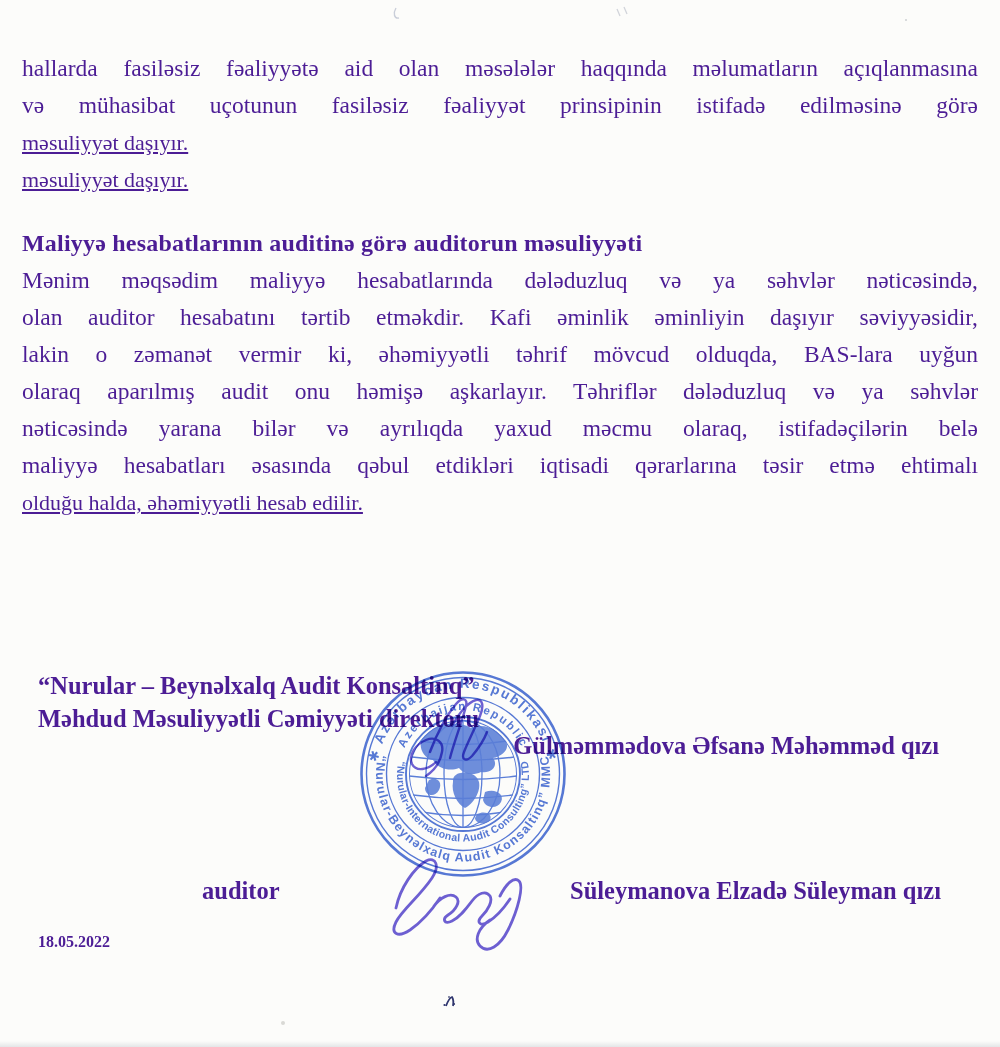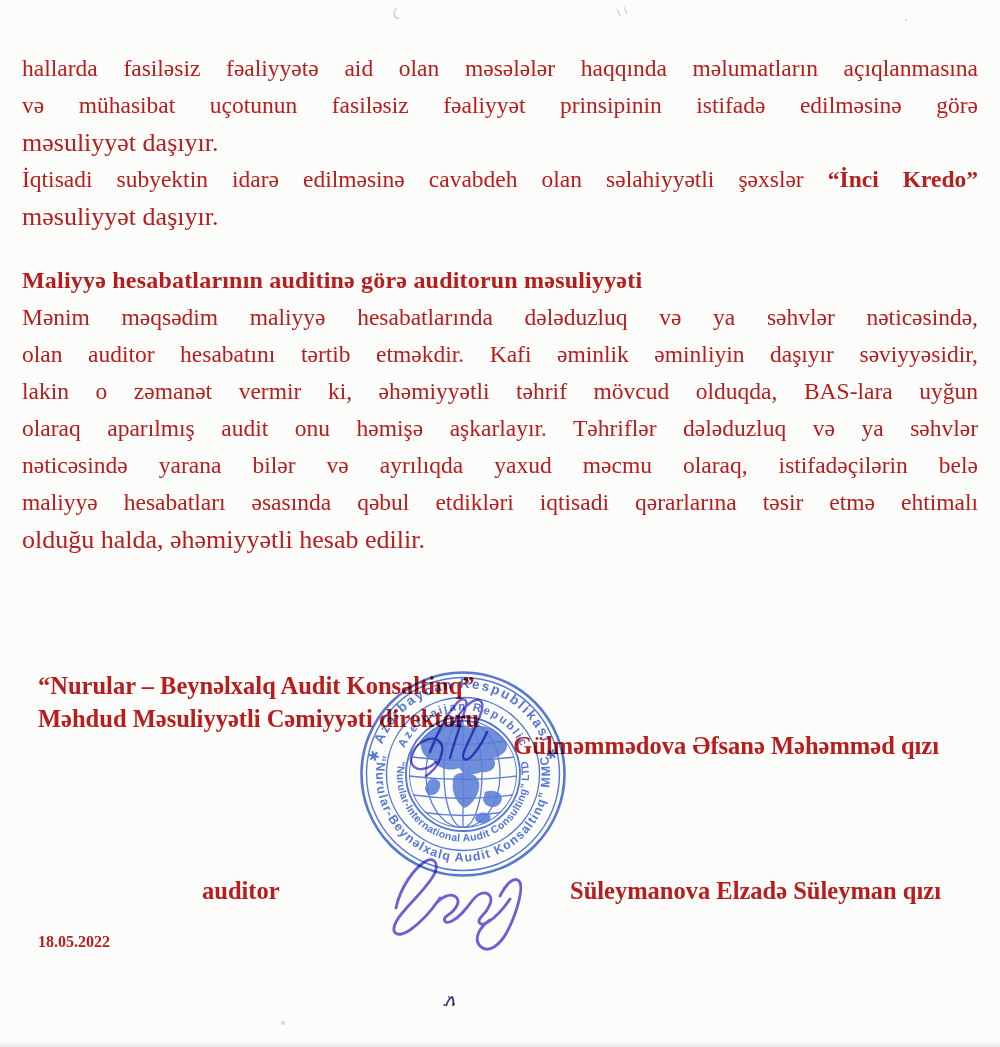--- a/index.html
+++ b/index.html
@@ -2,32 +2,32 @@
 <html><head>
 <meta charset="utf-8">
 <style>
   html,body{margin:0;padding:0;background:#e8e8e8;}
   .page{
     position:relative;
     width:1000px;height:1047px;
     background:#fcfcfa;
     overflow:hidden;
     font-family:"Liberation Serif","DejaVu Serif",serif;
-    color:#b91c1c;
+    color:#4c1d95;
   }
   .text-col{position:absolute;left:22px;width:956px;top:50px;}
   .jline{
     height:37px;line-height:37px;
     text-align:justify;text-align-last:justify;
     overflow:hidden;white-space:nowrap0;
     font-size:23.5px;word-spacing:-0.3px;
   }
   .jend{
     height:37px;line-height:37px;
-    text-align:left;overflow:hidden;font-size:26px;
+    text-align:left;overflow:hidden;font-size:22px;text-decoration:underline;
   }
   .heading-line{
     margin-top:27px;height:37px;line-height:37px;
     font-size:24px;font-weight:bold;letter-spacing:0.2px;
   }
   .bold-line{
     position:absolute;margin:16px;
     font-size:24.5px;font-weight:bold;white-space:nowrap;
     line-height:26px;
   }
@@ -53,21 +53,20 @@
 </head>
 <body>
 
 <div class="page">
 
   <div class="text-col">
     <div class="jline">hallarda fasiləsiz fəaliyyətə aid olan məsələlər haqqında məlumatların açıqlanmasına</div>
     <div class="jline">və mühasibat uçotunun fasiləsiz fəaliyyət prinsipinin istifadə edilməsinə görə</div>
     <div class="jend">məsuliyyət daşıyır.</div>
 
-    <div class="jline"><span>İqtisadi subyektin idarə edilməsinə cavabdeh olan səlahiyyətli şəxslər </span><strong>“İnci Kredo”</strong></div>
     <div class="jend">məsuliyyət daşıyır.</div>
 
     <div class="heading-line">Maliyyə hesabatlarının auditinə görə auditorun məsuliyyəti</div>
 
     <div class="jline">Mənim məqsədim maliyyə hesabatlarında dələduzluq və ya səhvlər nəticəsində,</div>
     <div class="jline">olan auditor hesabatını tərtib etməkdir. Kafi əminlik əminliyin daşıyır səviyyəsidir,</div>
     <div class="jline">lakin o zəmanət vermir ki, əhəmiyyətli təhrif mövcud olduqda, BAS-lara uyğun</div>
     <div class="jline">olaraq aparılmış audit onu həmişə aşkarlayır. Təhriflər dələduzluq və ya səhvlər</div>
     <div class="jline">nəticəsində yarana bilər və ayrılıqda yaxud məcmu olaraq, istifadəçilərin belə</div>
     <div class="jline">maliyyə hesabatları əsasında qəbul etdikləri iqtisadi qərarlarına təsir etmə ehtimalı</div>

